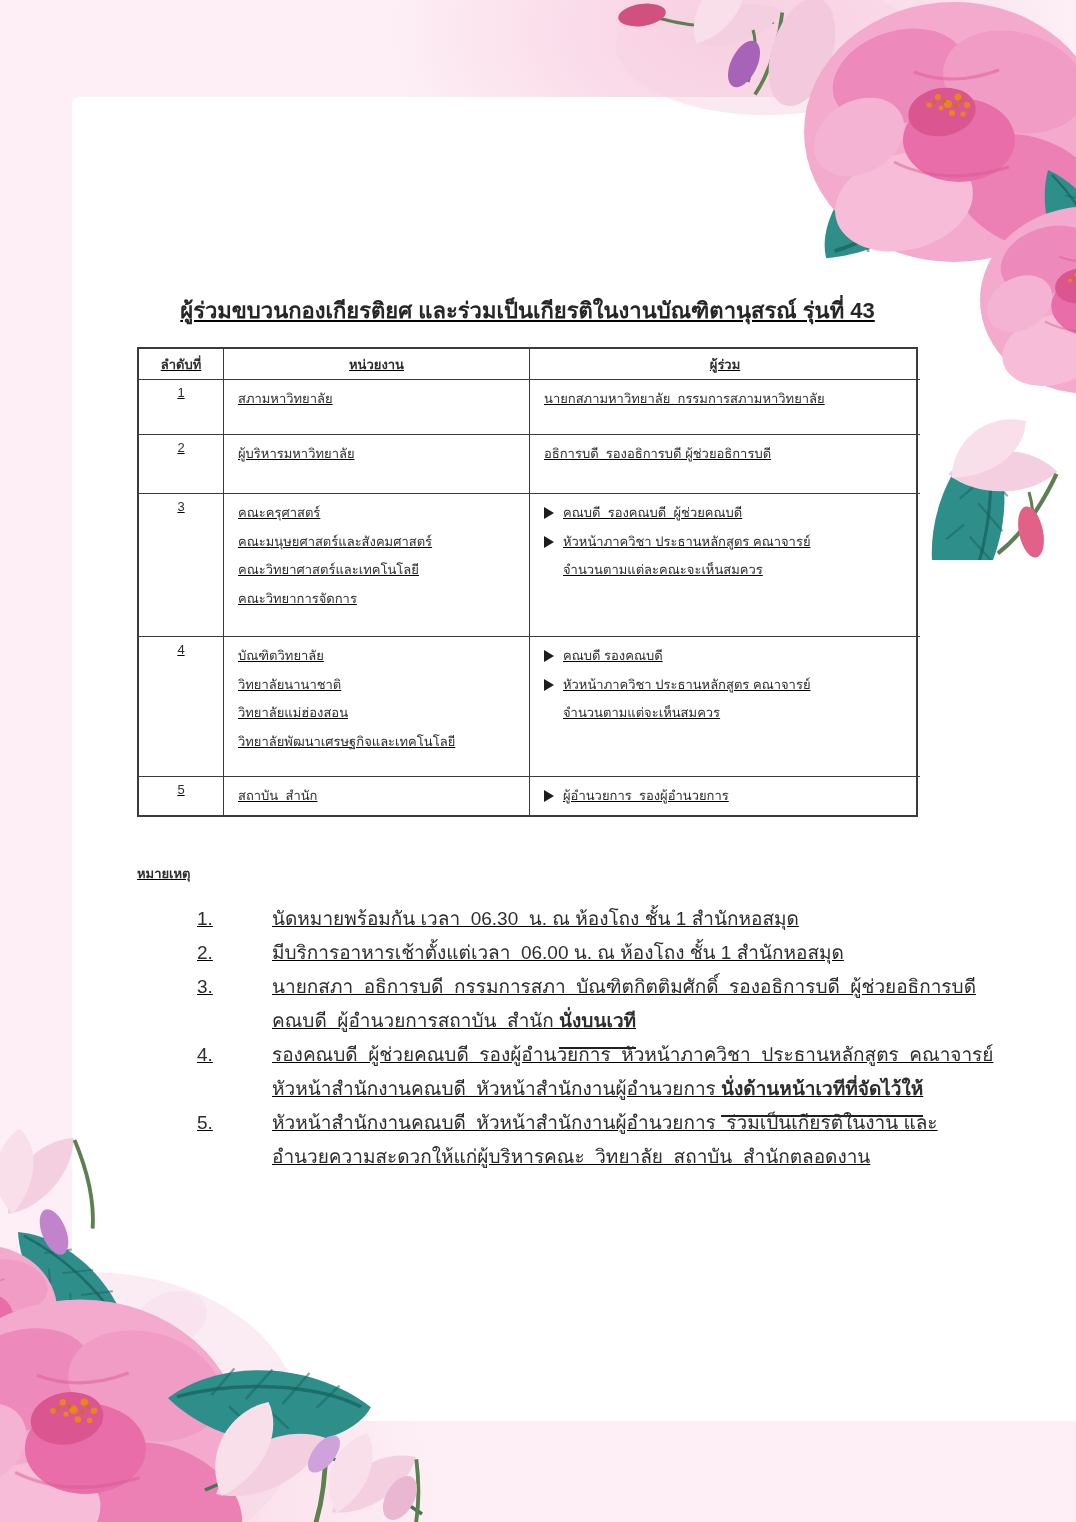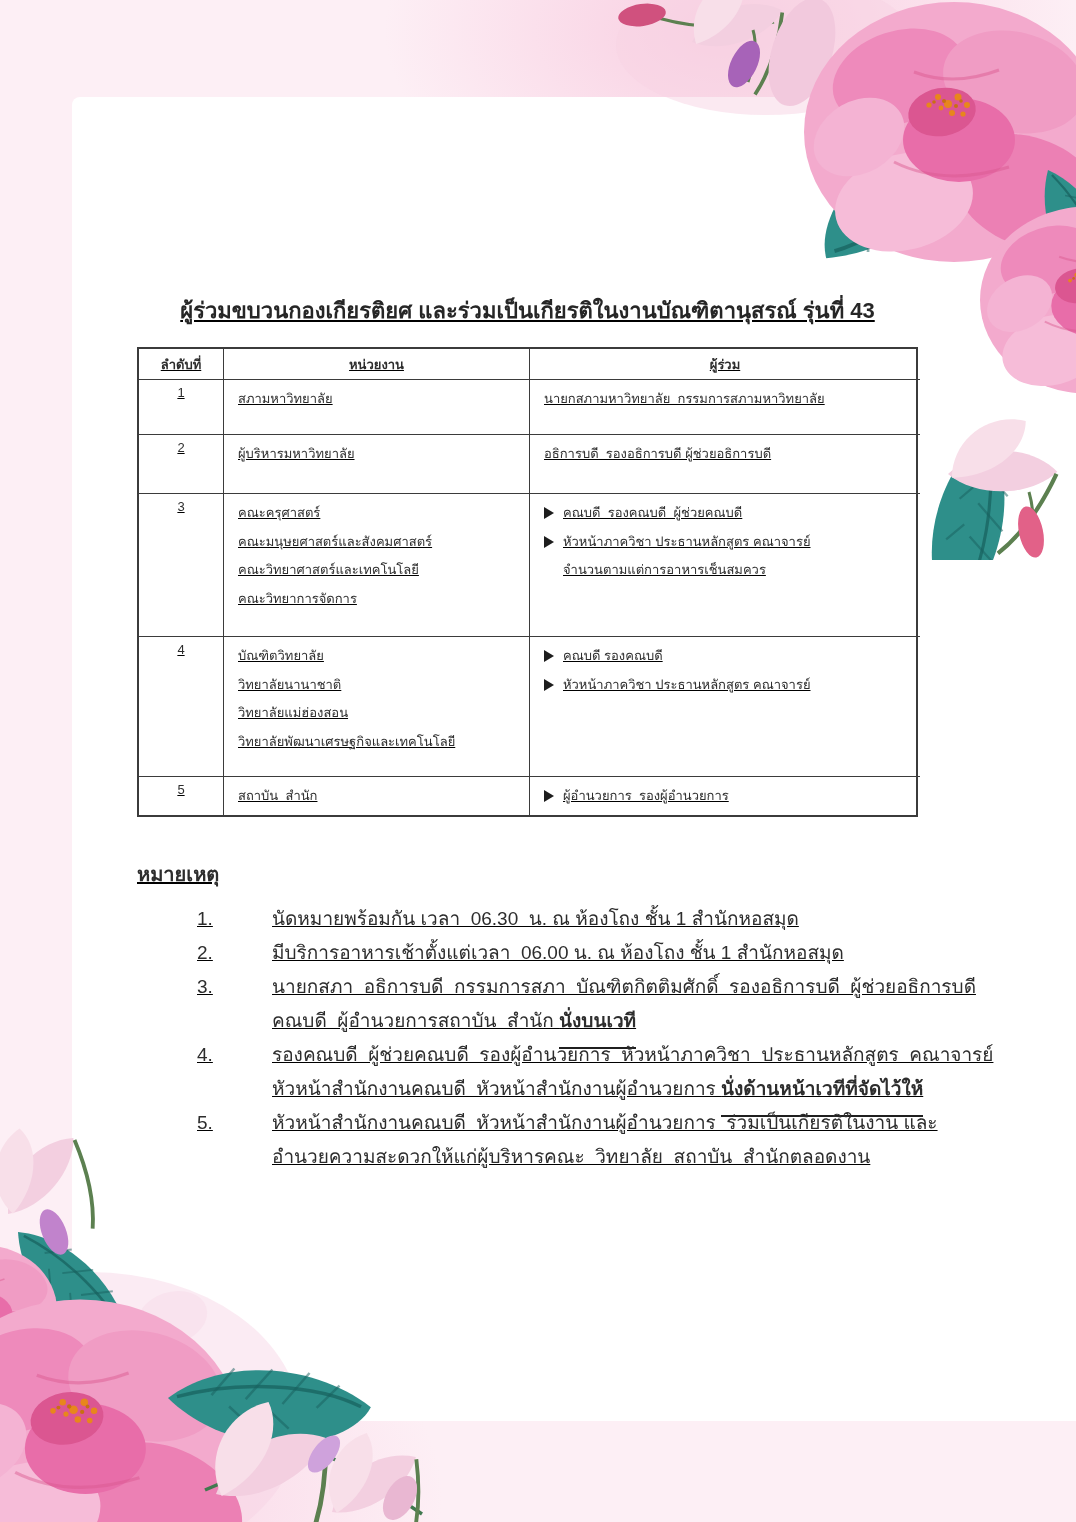--- a/index.html
+++ b/index.html
@@ -35,21 +35,21 @@
   .td-text{padding:5px 8px 8px 14px;}
   .uline,.pline{line-height:28.5px;white-space:pre-wrap;}
   .pline{display:flex;align-items:center;}
   .pline .tri{
     width:0;height:0;border-left:10px solid #1d1d1d;
     border-top:6.5px solid transparent;border-bottom:6.5px solid transparent;
     margin-right:9px;flex-shrink:0;
   }
   .pline.indent{padding-left:19px;}
   
-  .notes-heading{margin-top:42px;font-size:20px;font-weight:bold;line-height:30px;}
+  .notes-heading{margin-top:42px;font-size:13px;font-weight:bold;line-height:30px;}
   .notes-list{margin-top:13px;margin-left:60px;font-size:19px;}
   .note-item{display:flex;}
   .note-num{width:31px;flex-shrink:0;line-height:34px;}
   .note-text{flex:1;margin-left:44px;}
   .note-line{line-height:34px;white-space:pre-wrap;}
   .note-line .u{font-weight:bold;border-bottom:2.5px solid #1f1f1f;padding-bottom:16px;}
   
   .deco{position:absolute;z-index:3;pointer-events:none;}
   .deco-tr{top:0;right:0;}
   .deco-bl{bottom:0;left:0;}
@@ -133,34 +133,35 @@
         <div class="td td-text">
           <div class="uline">คณะครุศาสตร์</div>
           <div class="uline">คณะมนุษยศาสตร์และสังคมศาสตร์</div>
           <div class="uline">คณะวิทยาศาสตร์และเทคโนโลยี</div>
           <div class="uline">คณะวิทยาการจัดการ</div>
 
         </div>
         <div class="td td-text">
           <div class="pline"><span class="tri"></span><span>คณบดี  รองคณบดี  ผู้ช่วยคณบดี</span></div>
           <div class="pline"><span class="tri"></span><span>หัวหน้าภาควิชา ประธานหลักสูตร คณาจารย์</span></div>
-          <div class="pline indent"><span>จำนวนตามแต่การอาหารเช็นสมควร</span></div>
+          <div class="pline indent"><span>จำนวนตามแต่ละคณะจะเห็นสมควร</span></div>
         </div>
 
         <div class="td td-no">4</div>
         <div class="td td-text">
           <div class="uline">บัณฑิตวิทยาลัย</div>
           <div class="uline">วิทยาลัยนานาชาติ</div>
           <div class="uline">วิทยาลัยแม่ฮ่องสอน</div>
           <div class="uline">วิทยาลัยพัฒนาเศรษฐกิจและเทคโนโลยี</div>
 
         </div>
         <div class="td td-text">
           <div class="pline"><span class="tri"></span><span>คณบดี รองคณบดี</span></div>
           <div class="pline"><span class="tri"></span><span>หัวหน้าภาควิชา ประธานหลักสูตร คณาจารย์</span></div>
+          <div class="pline indent"><span>จำนวนตามแต่จะเห็นสมควร</span></div>
         </div>
 
         <div class="td td-no">5</div>
         <div class="td td-text">
           <div class="uline">สถาบัน  สำนัก</div>
         </div>
         <div class="td td-text">
           <div class="pline"><span class="tri"></span><span>ผู้อำนวยการ  รองผู้อำนวยการ</span></div>
         </div>
       </div>

